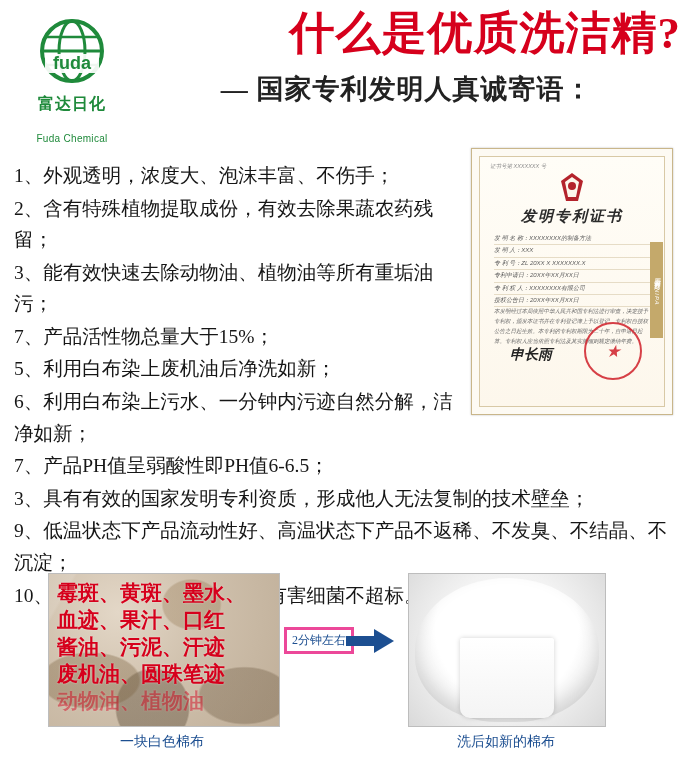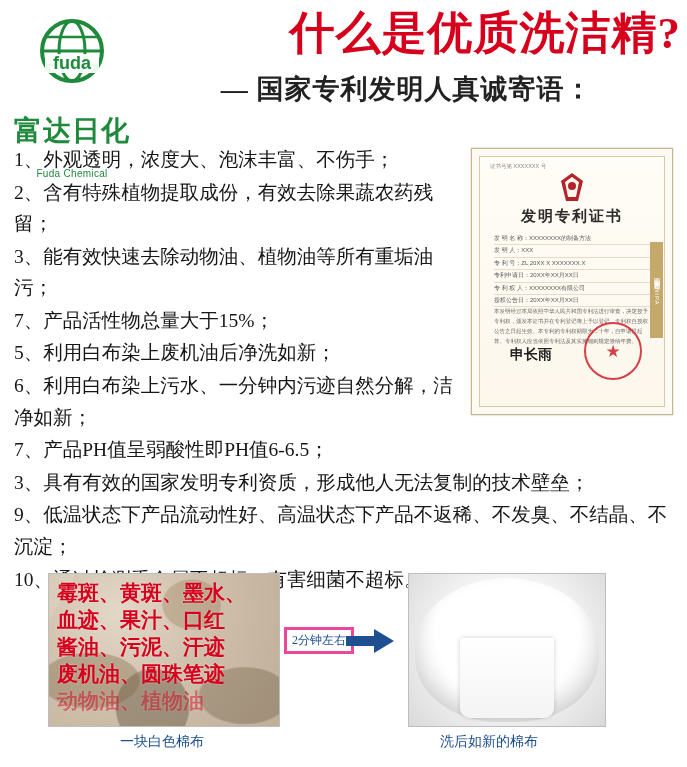--- a/index.html
+++ b/index.html
@@ -37,24 +37,24 @@
   .logo-globe {
     width: 78px;
     height: 78px;
     margin: 0 auto;
     position: relative;
   }
   .logo-globe svg { display: block; }
   .logo-cn {
     font-family: "Liberation Serif", serif;
     font-weight: bold;
-    font-size: 28px;
+    font-size: 16px;
     color: #1f8a3b;
     letter-spacing: 1px;
-    margin-top: 20px;
+    margin-top: 2px;
   }
   .logo-en {
     font-size: 10px;
     color: #1f8a3b;
     letter-spacing: 0.3px;
     margin-top: 18px;
   }
 
   .title-block {
     position: absolute;
@@ -87,40 +87,42 @@
   .content {
     position: relative;
     padding: 4px 10px 0 14px;
   }
   .lines {
     width: 450px;
     font-family: "Liberation Serif", serif;
     font-size: 19.5px;
     color: #161616;
     line-height: 1.62;
+    margin-top: 16px;
   }
   .line {
     margin: 0 0 1px 0;
     white-space: normal;
   }
   .lines.wide {
     width: 100%;
   }
 
   
   .cert {
     position: absolute;
     right: 14px;
     top: 8px;
     width: 200px;
     height: 265px;
     background: #fdfaf3;
     border: 1px solid #c9b68a;
     box-shadow: 0 0 2px rgba(0,0,0,0.25);
     overflow: hidden;
+    font-style: italic;
   }
   .cert-inner {
     position: absolute;
     left: 7px; top: 7px; right: 7px; bottom: 7px;
     border: 1px solid #d8c9a6;
     background:
       linear-gradient(#fffdf7, #fdf7ec);
   }
   .cert-badge {
     position: absolute;
@@ -327,21 +329,21 @@
     font-size: 14px;
     color: #1d4f91;
     text-align: center;
     width: 240px;
   }
   .caption-left {
     left: 42px;
     top: 168px;
   }
   .caption-right {
-    left: 369px;
+    left: 386px;
     top: 168px;
     width: 240px;
   }
 </style>
 </head>
 <body>
 
 <div class="page">
 
   <div class="header">

